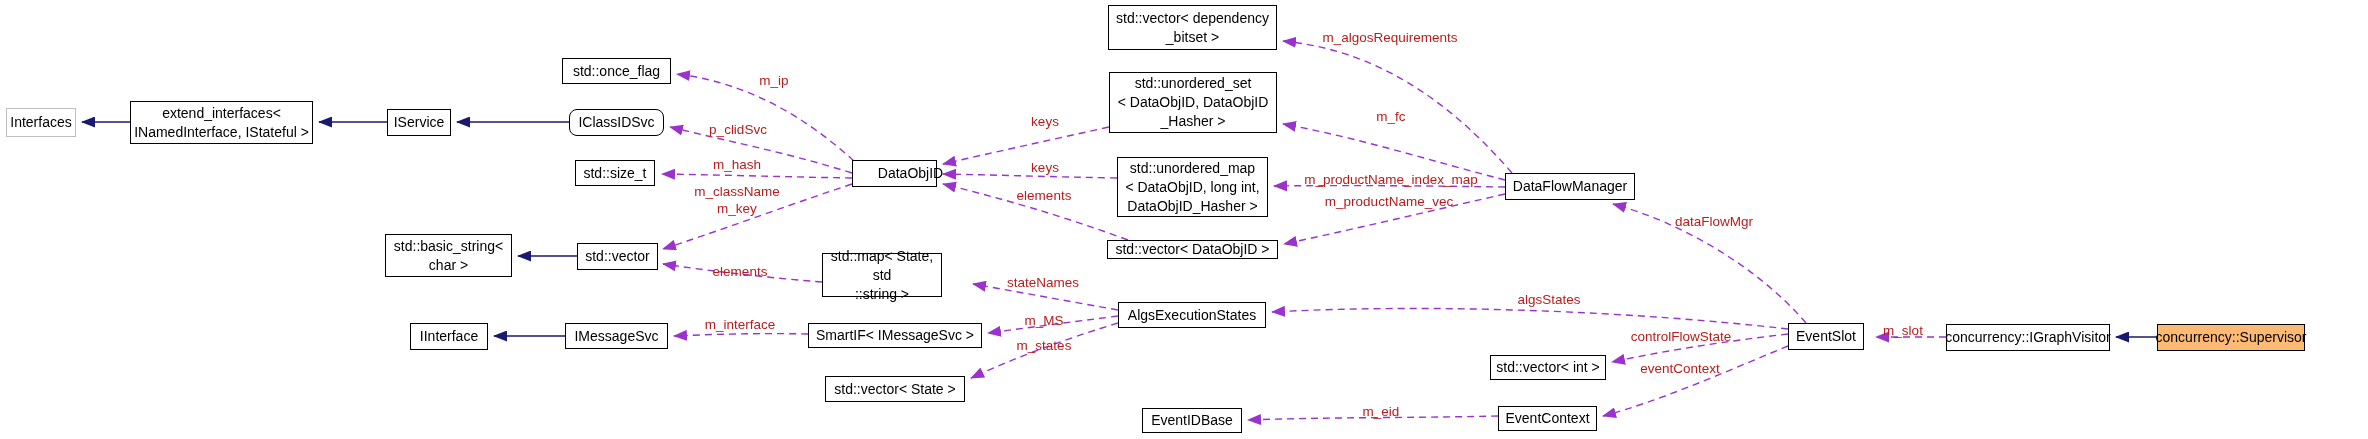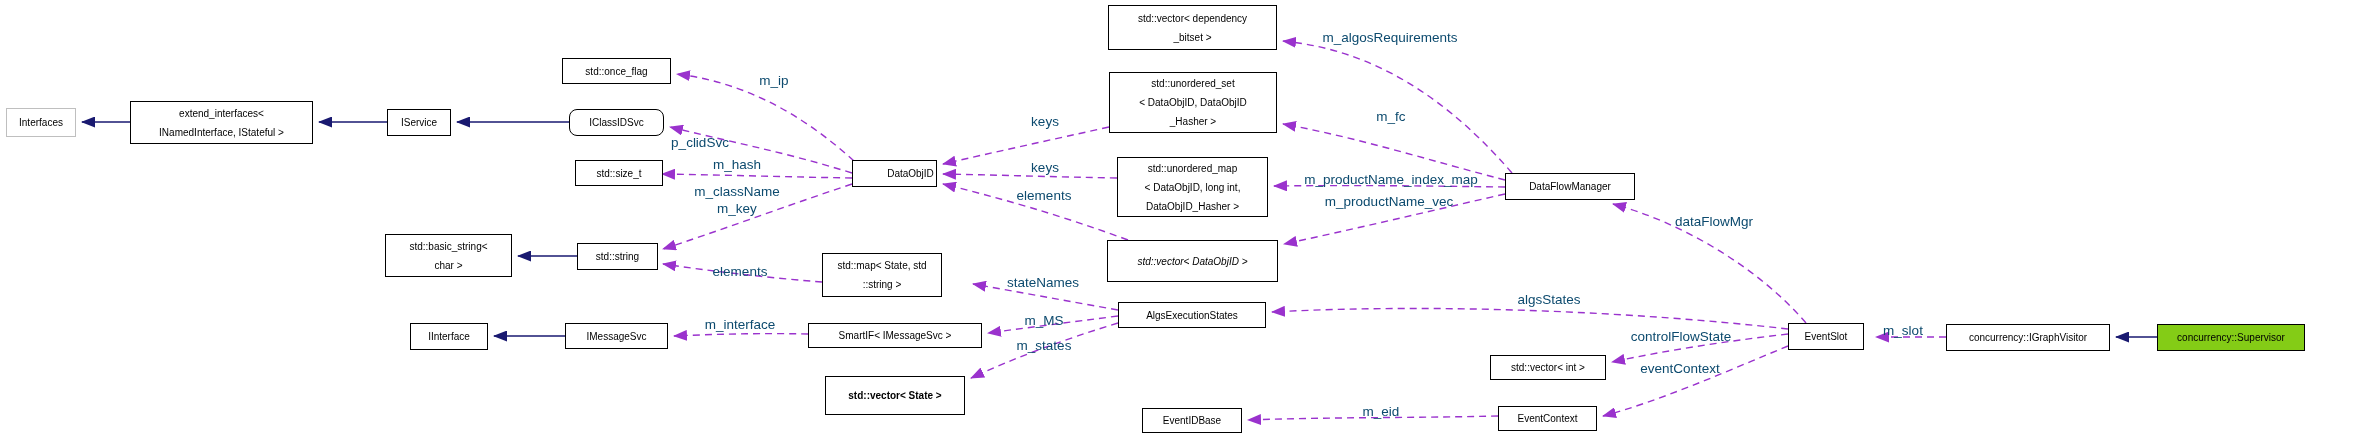--- a/index.html
+++ b/index.html
@@ -10,33 +10,33 @@
     font-family:"Liberation Sans", sans-serif;
     overflow:hidden;
   }
   #edges{position:absolute;left:0;top:0;width:2368px;height:439px;}
   .node{
     position:absolute;
     box-sizing:border-box;
     background:#ffffff;
     border:1px solid #000000;
     color:#000000;
-    font-size:10px;
+    font-size:14px;
     line-height:19px;
     display:flex;align-items:center;justify-content:center;
     text-align:center;
     white-space:pre-line;
     cursor:pointer;
   }
   .node.external{border-color:#bfbfbf;cursor:default;}
-  .node.highlight{background:#84cc16;cursor:default;}
+  .node.highlight{background:#fdba74;cursor:default;}
   .edge-label{
     position:absolute;
     transform:translate(-50%,-50%);
-    color:#0c4a6e;
+    color:#b91c1c;
     font-size:13.5px;
     line-height:17px;
     white-space:pre-line;
     text-align:center;
     pointer-events:none;
   }
   path.edge{fill:none;stroke-width:1.4px;}
   path.edge.inheritance{stroke:#191970;}
   path.edge.usage{stroke:#9a32cd;stroke-dasharray:7 5;}
 </style>
@@ -84,52 +84,52 @@
         <path d="M1946 337 L1876 337" class="edge usage" marker-end="url(#arr-use)"></path>
       </g>
   </svg>
   <div id="nodes">
       <div class="node external" style="left: 6px; top: 108px; width: 70px; height: 29px;">Interfaces</div>
       <div class="node" style="left: 130px; top: 101px; width: 183px; height: 43px;">extend_interfaces&lt;
  INamedInterface, IStateful &gt;</div>
       <div class="node" style="left: 387px; top: 109px; width: 64px; height: 27px;">IService</div>
       <div class="node" style="left: 562px; top: 58px; width: 109px; height: 26px;">std::once_flag</div>
       <div class="node" style="left: 569px; top: 109px; width: 95px; height: 27px; border-radius: 8px;">IClassIDSvc</div>
-      <div class="node" style="left: 575px; top: 160px; width: 88px; height: 26px; text-align: center;">std::size_t</div>
+      <div class="node" style="left: 575px; top: 160px; width: 80px; height: 26px; text-align: center;">std::size_t</div>
       <div class="node" style="left: 385px; top: 234px; width: 127px; height: 43px;">std::basic_string&lt;
  char &gt;</div>
-      <div class="node" style="left: 577px; top: 243px; width: 81px; height: 27px;">std::string</div>
+      <div class="node" style="left: 577px; top: 243px; width: 81px; height: 27px;">std::vector</div>
       <div class="node" style="left: 852px; top: 160px; width: 85px; height: 27px; padding-left: 32px;">DataObjID</div>
       <div class="node" style="left: 1108px; top: 5px; width: 169px; height: 45px;">std::vector&lt; dependency
 _bitset &gt;</div>
       <div class="node" style="left: 1109px; top: 72px; width: 168px; height: 61px;">std::unordered_set
 &lt; DataObjID, DataObjID
 _Hasher &gt;</div>
       <div class="node" style="left: 1117px; top: 157px; width: 151px; height: 60px;">std::unordered_map
 &lt; DataObjID, long int,
  DataObjID_Hasher &gt;</div>
-      <div class="node" style="left: 1107px; top: 240px; width: 171px; height: 42px; font-style: italic;">std::vector&lt; DataObjID &gt;</div>
+      <div class="node" style="left: 1107px; top: 240px; width: 171px; height: 19px;">std::vector&lt; DataObjID &gt;</div>
       <div class="node" style="left: 822px; top: 253px; width: 120px; height: 44px;">std::map&lt; State, std
 ::string &gt;</div>
       <div class="node" style="left: 410px; top: 323px; width: 78px; height: 27px;">IInterface</div>
       <div class="node" style="left: 565px; top: 323px; width: 103px; height: 26px;">IMessageSvc</div>
       <div class="node" style="left: 808px; top: 323px; width: 174px; height: 25px;">SmartIF&lt; IMessageSvc &gt;</div>
-      <div class="node" style="left: 825px; top: 376px; width: 140px; height: 39px; font-weight: bold;">std::vector&lt; State &gt;</div>
+      <div class="node" style="left: 825px; top: 376px; width: 140px; height: 26px;">std::vector&lt; State &gt;</div>
       <div class="node" style="left: 1118px; top: 302px; width: 148px; height: 26px;">AlgsExecutionStates</div>
       <div class="node" style="left: 1505px; top: 173px; width: 130px; height: 27px;">DataFlowManager</div>
       <div class="node" style="left: 1788px; top: 323px; width: 76px; height: 27px;">EventSlot</div>
       <div class="node" style="left: 1490px; top: 355px; width: 116px; height: 25px;">std::vector&lt; int &gt;</div>
       <div class="node" style="left: 1498px; top: 406px; width: 99px; height: 25px;">EventContext</div>
       <div class="node" style="left: 1142px; top: 408px; width: 100px; height: 25px;">EventIDBase</div>
       <div class="node" style="left: 1946px; top: 324px; width: 164px; height: 27px;">concurrency::IGraphVisitor</div>
       <div class="node highlight" style="left: 2157px; top: 324px; width: 148px; height: 27px;">concurrency::Supervisor</div>
     </div>
   <div id="labels">
       <div class="edge-label" style="left: 738px; top: 80px; margin-left: 36px;">m_ip</div>
-      <div class="edge-label" style="left: 700px; top: 129px; margin-top: 13px;">p_clidSvc</div>
+      <div class="edge-label" style="left: 738px; top: 129px;">p_clidSvc</div>
       <div class="edge-label" style="left: 737px; top: 164px;">m_hash</div>
       <div class="edge-label" style="left: 737px; top: 176px; margin-top: 24px;">m_className
 m_key</div>
       <div class="edge-label" style="left: 1045px; top: 121px;">keys</div>
       <div class="edge-label" style="left: 1045px; top: 167px;">keys</div>
       <div class="edge-label" style="left: 1044px; top: 195px;">elements</div>
       <div class="edge-label" style="left: 740px; top: 271px;">elements</div>
       <div class="edge-label" style="left: 1390px; top: 37px;">m_algosRequirements</div>
       <div class="edge-label" style="left: 1391px; top: 116px;">m_fc</div>
       <div class="edge-label" style="left: 1391px; top: 179px;">m_productName_index_map</div>

